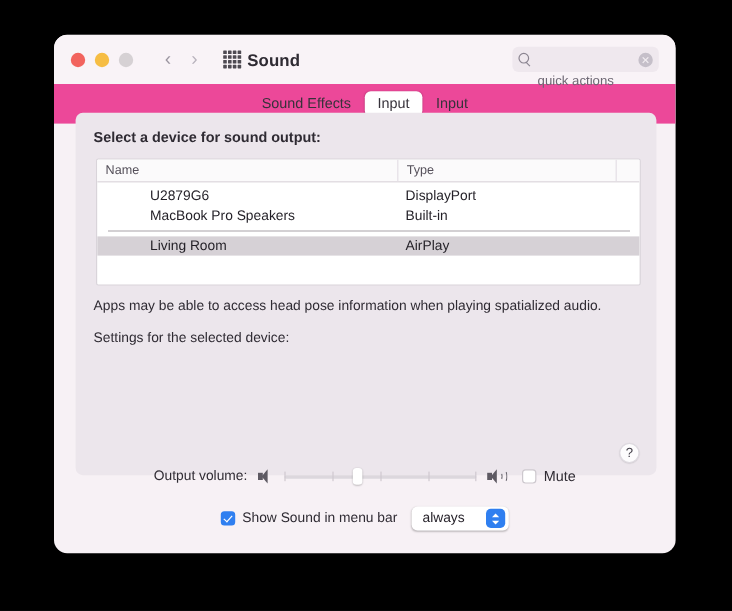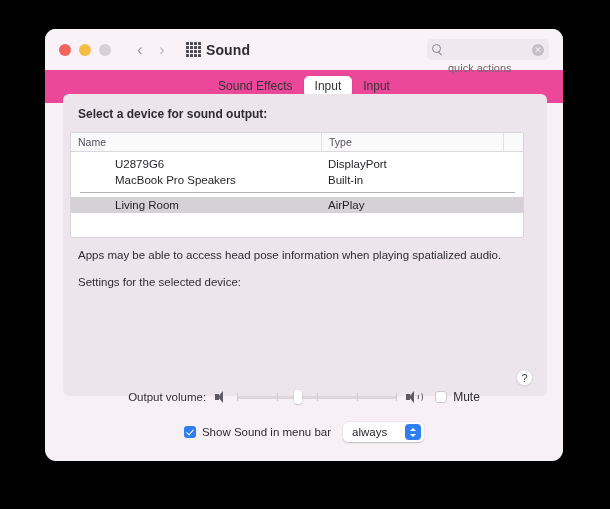--- a/index.html
+++ b/index.html
@@ -123,21 +123,21 @@
 
   .panel-title {
     position:absolute;
     left:15px; top:13px;
     font-size:12px; font-weight:bold; color:#2f2b33;
   }
 
   
   .table {
     position:absolute;
-    left:7px; top:38px;
+    left:17px; top:38px;
     width:454px; height:106px;
     background:#ffffff;
     border:1px solid #d9d4da;
     border-radius:2px;
     overflow:hidden;
   }
   .thead {
     height:19px;
     background:#fbfafb;
     border-bottom:1px solid #dcd7dd;

